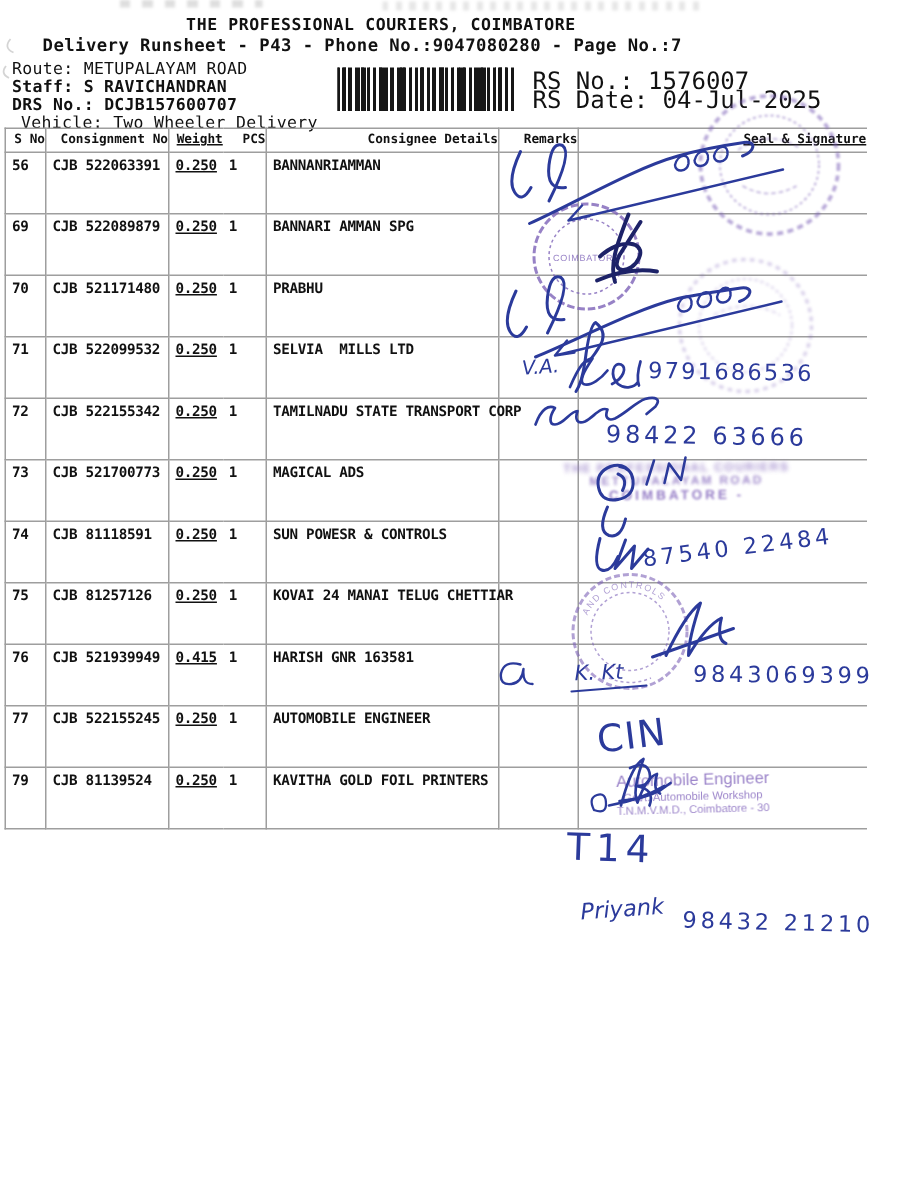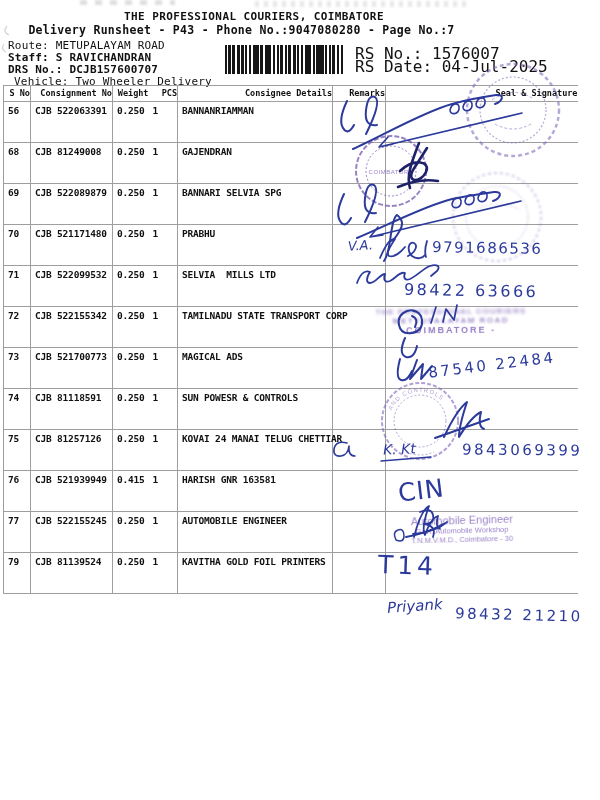--- a/index.html
+++ b/index.html
@@ -26,21 +26,21 @@
   
   .artifact{opacity:.32;filter:blur(1.2px);}
   .art1{left:80px;top:0;width:95px;height:5px;background:repeating-linear-gradient(90deg,#9b9b9b 0 7px,transparent 7px 15px);}
   .art2{left:255px;top:1px;width:215px;height:6px;background:repeating-linear-gradient(90deg,#b5b5b5 0 4px,transparent 4px 9px);}
   
   table.sheet{position:absolute;left:3px;top:85px;width:574px;border-collapse:collapse;table-layout:fixed;}
   table.sheet th,table.sheet td{border:1px solid #9e9e9e;vertical-align:top;white-space:pre;overflow:visible;}
   table.sheet th{font-size:8.5px;font-weight:bold;text-align:right;padding:2px 0 1px 4px;height:12px;}
   table.sheet td{font-size:9.5px;font-weight:bold;padding:3px 0 0 4px;height:37px;letter-spacing:-.2px;}
   th.h-seal{text-align:center;}
-  .b-none-r{border-right:none!important;}
+  .b-none-r{border-right:none!important;text-decoration:underline;}
   .b-none-l{border-left:none!important;}
   td.c-cons{padding-left:10px;margin-top:24px;}
   
   .overlay{left:0;top:0;pointer-events:none;}
   .hand{position:absolute;color:#2b3a9b;font-family:"DejaVu Sans",sans-serif;pointer-events:none;}
   .phone{letter-spacing:2.5px;font-size:15px;}
   .stamp-block{position:absolute;color:#8a6fc0;text-align:center;font-family:"Liberation Sans",sans-serif;pointer-events:none;}
   .rect-stamp{left:362px;top:307px;width:178px;transform:rotate(-.5deg);}
   .rect-stamp .l1{font-size:8px;letter-spacing:1px;filter:blur(1.4px);opacity:.75;font-weight:bold;}
   .rect-stamp .l2{font-size:8px;letter-spacing:1.5px;filter:blur(1.1px);opacity:.8;font-weight:bold;}
@@ -93,36 +93,27 @@
   <tr>
     <td>56</td>
     <td>CJB 522063391</td>
     <td class="b-none-r">0.250</td>
     <td class="b-none-l">1</td>
     <td class="c-cons">BANNANRIAMMAN</td>
     <td></td>
     <td class="b-none-r"></td>
   </tr>
 
-  <tr>
-    <td>68</td>
-    <td>CJB 81249008</td>
-    <td class="b-none-r">0.250</td>
-    <td class="b-none-l">1</td>
-    <td class="c-cons">GAJENDRAN</td>
-    <td></td>
-    <td class="b-none-r"></td>
-  </tr>
 
   <tr>
     <td>69</td>
     <td>CJB 522089879</td>
     <td class="b-none-r">0.250</td>
     <td class="b-none-l">1</td>
-    <td class="c-cons">BANNARI SELVIA SPG</td>
+    <td class="c-cons">BANNARI AMMAN SPG</td>
     <td></td>
     <td class="b-none-r"></td>
   </tr>
 
   <tr>
     <td>70</td>
     <td>CJB 521171480</td>
     <td class="b-none-r">0.250</td>
     <td class="b-none-l">1</td>
     <td class="c-cons">PRABHU</td>

